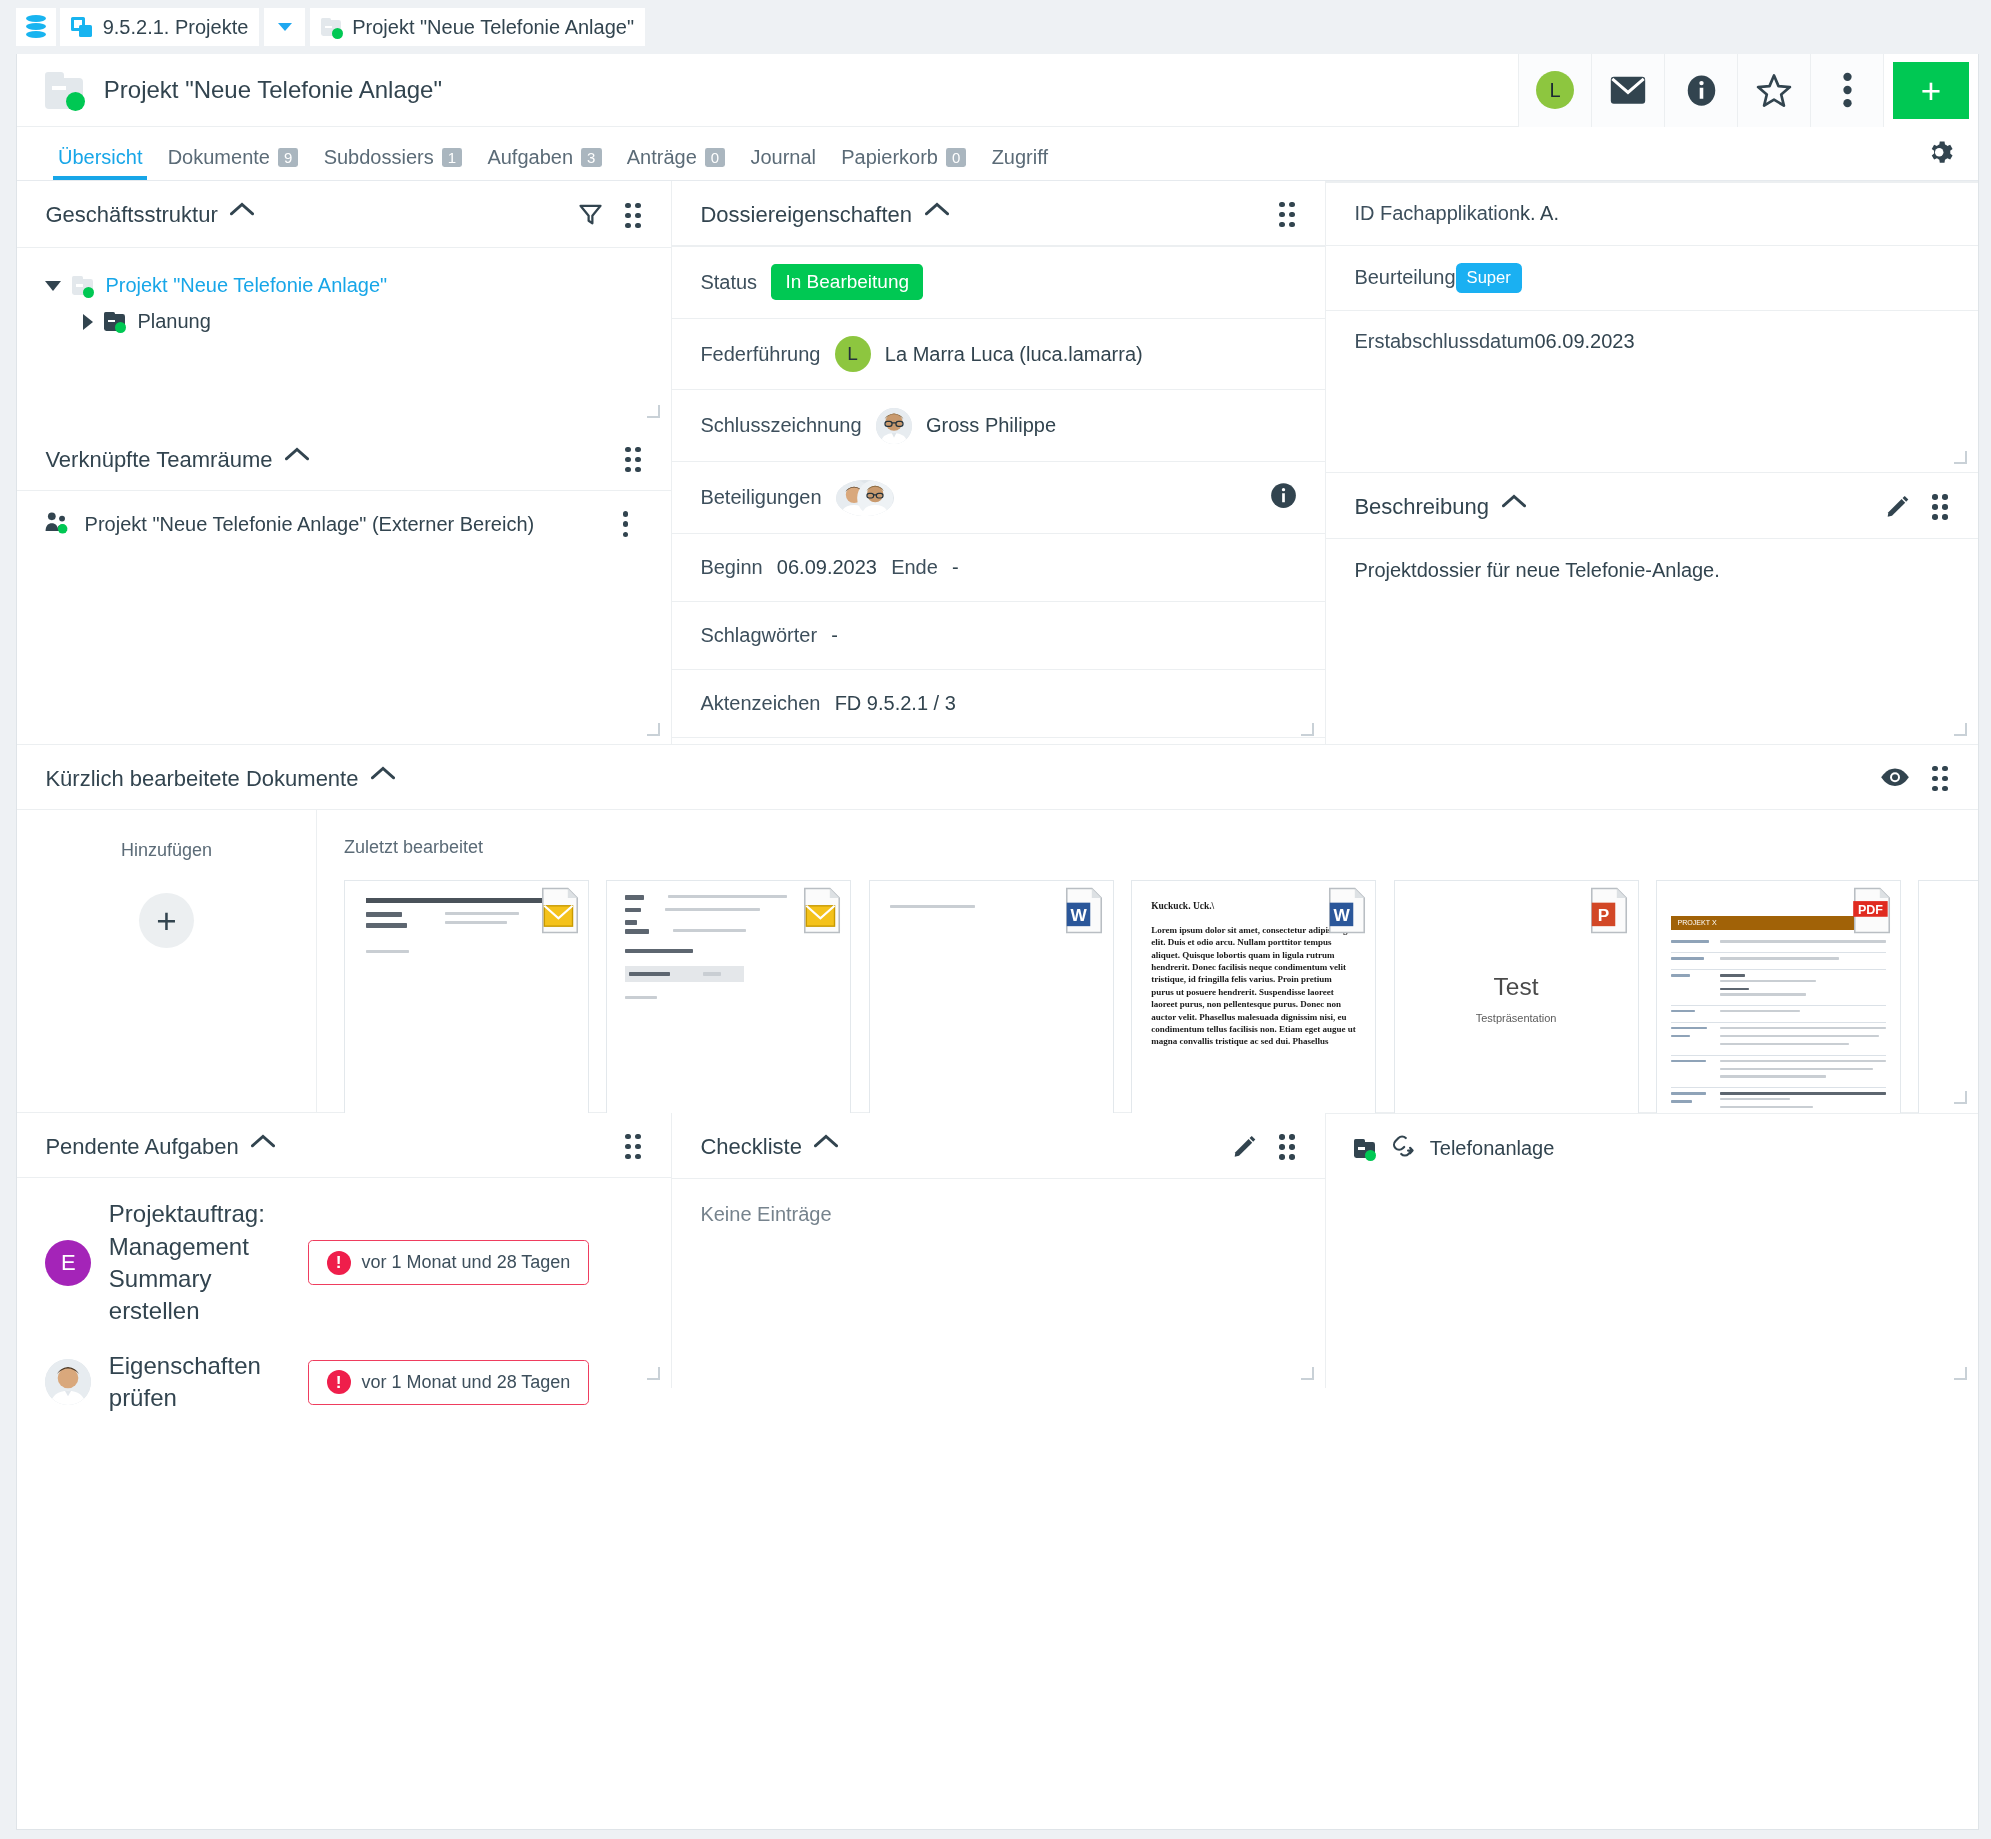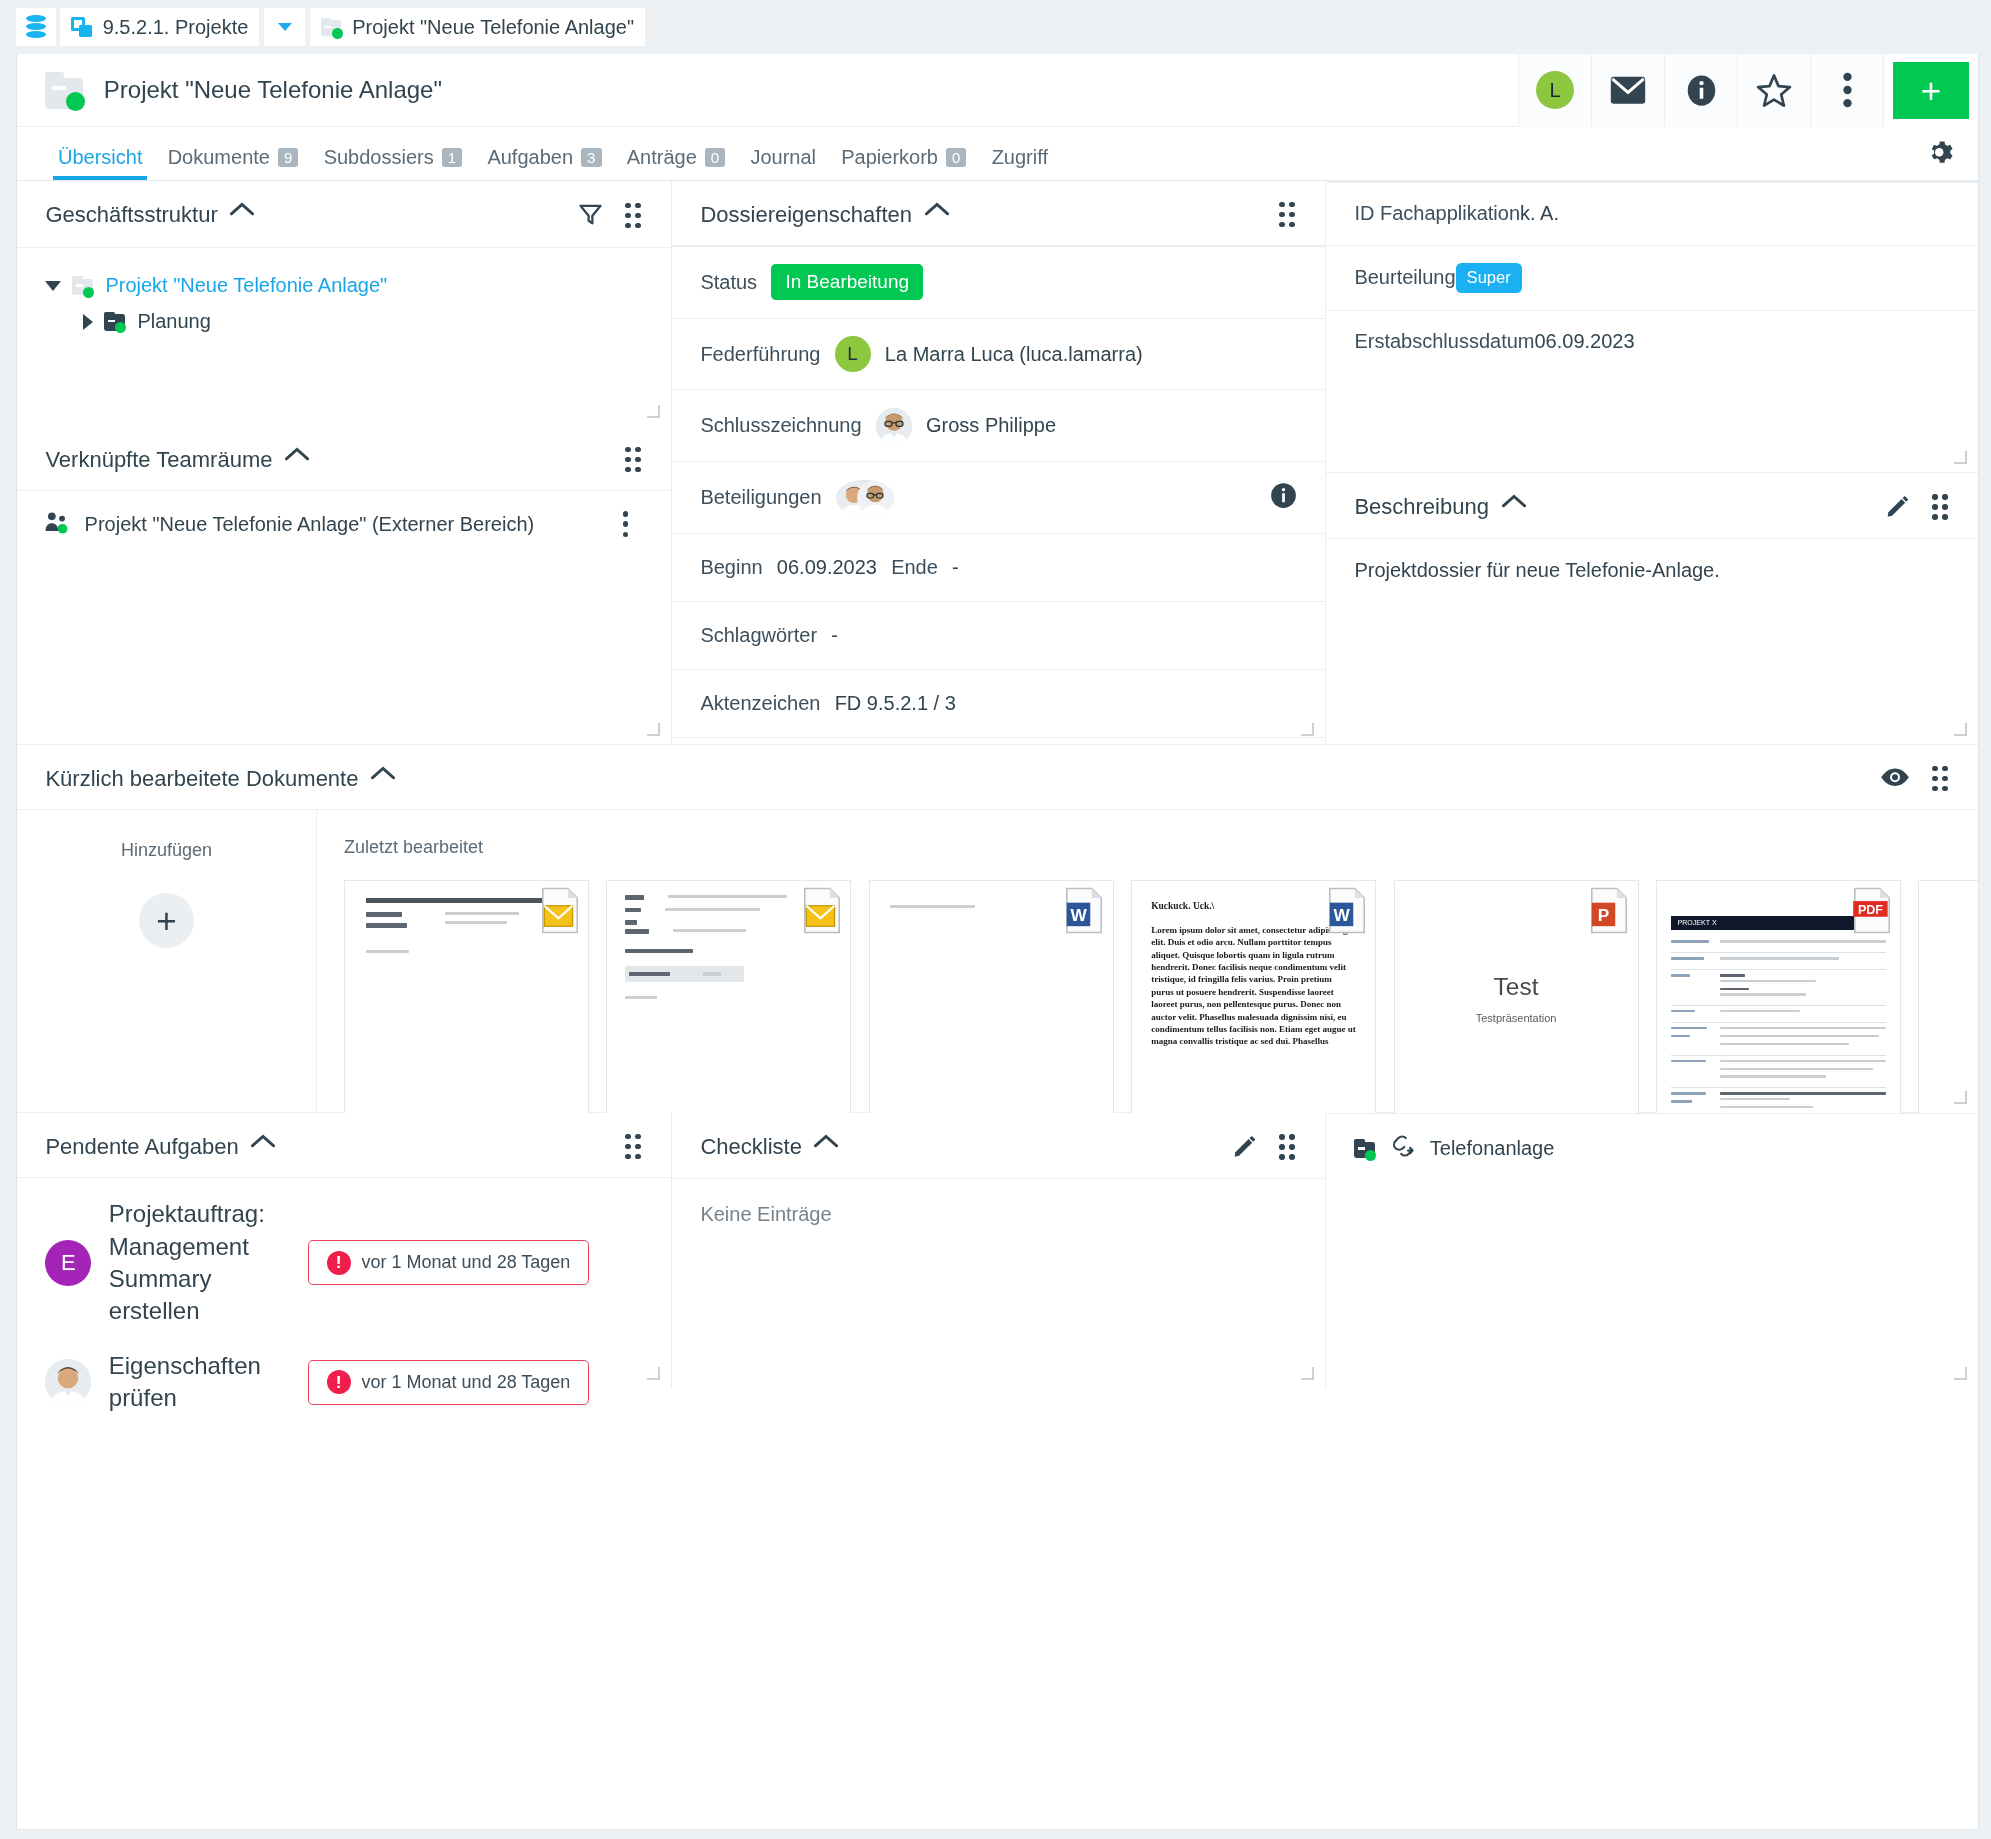--- a/index.html
+++ b/index.html
@@ -696,21 +696,21 @@
                     <path d="M3.2 8 V5.2 a3.8 3.8 0 017.6 0 V8" fill="none" stroke="#111" stroke-width="2"></path>
                     <rect x="1.4" y="8" width="11.2" height="9.2" rx="1.4" fill="#111"></rect>
                   </svg>
                 </span>
               </div>
             </div>
 
             <div class="thumb">
               <div class="thumb-img">
                 <div class="mdoc" style="padding:35px 14.2px 0 14.2px;">
-                  <div style="background:#0f172a;color:#fff;font-size:7.1px;padding:3.2px 6.3px;margin-bottom:6.3px;">PROJEKT X</div>
+                  <div style="background:#a16207;color:#fff;font-size:7.1px;padding:3.2px 6.3px;margin-bottom:6.3px;">PROJEKT X</div>
                   <div style="display:flex;gap:8px;border-bottom:0.8px solid #dbe1e7;padding:4px 0;">
                       <div style="width:41px;">
                         <div class="mline" style="width:38px;height:2.4px;background:#8fa3b8;"></div>
                       </div>
                       <div style="flex:1;">
                         <div class="mline" style="width:100%;height:2.4px;"></div>
                       </div>
                     </div>
                   <div style="display:flex;gap:8px;border-bottom:0.8px solid #dbe1e7;padding:4px 0;">
                       <div style="width:41px;">

